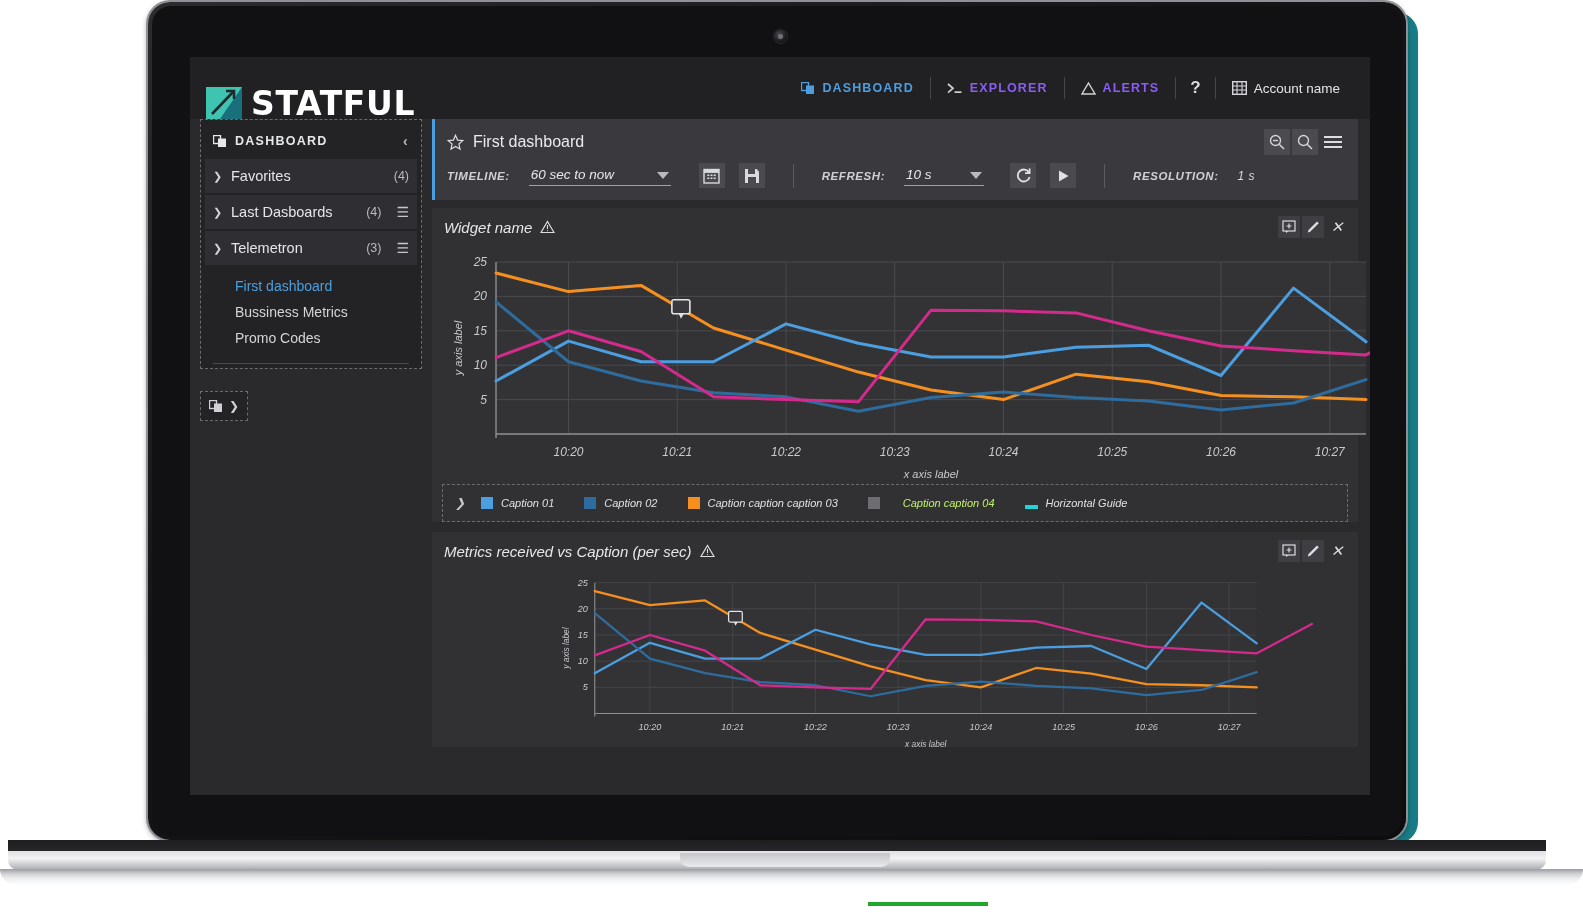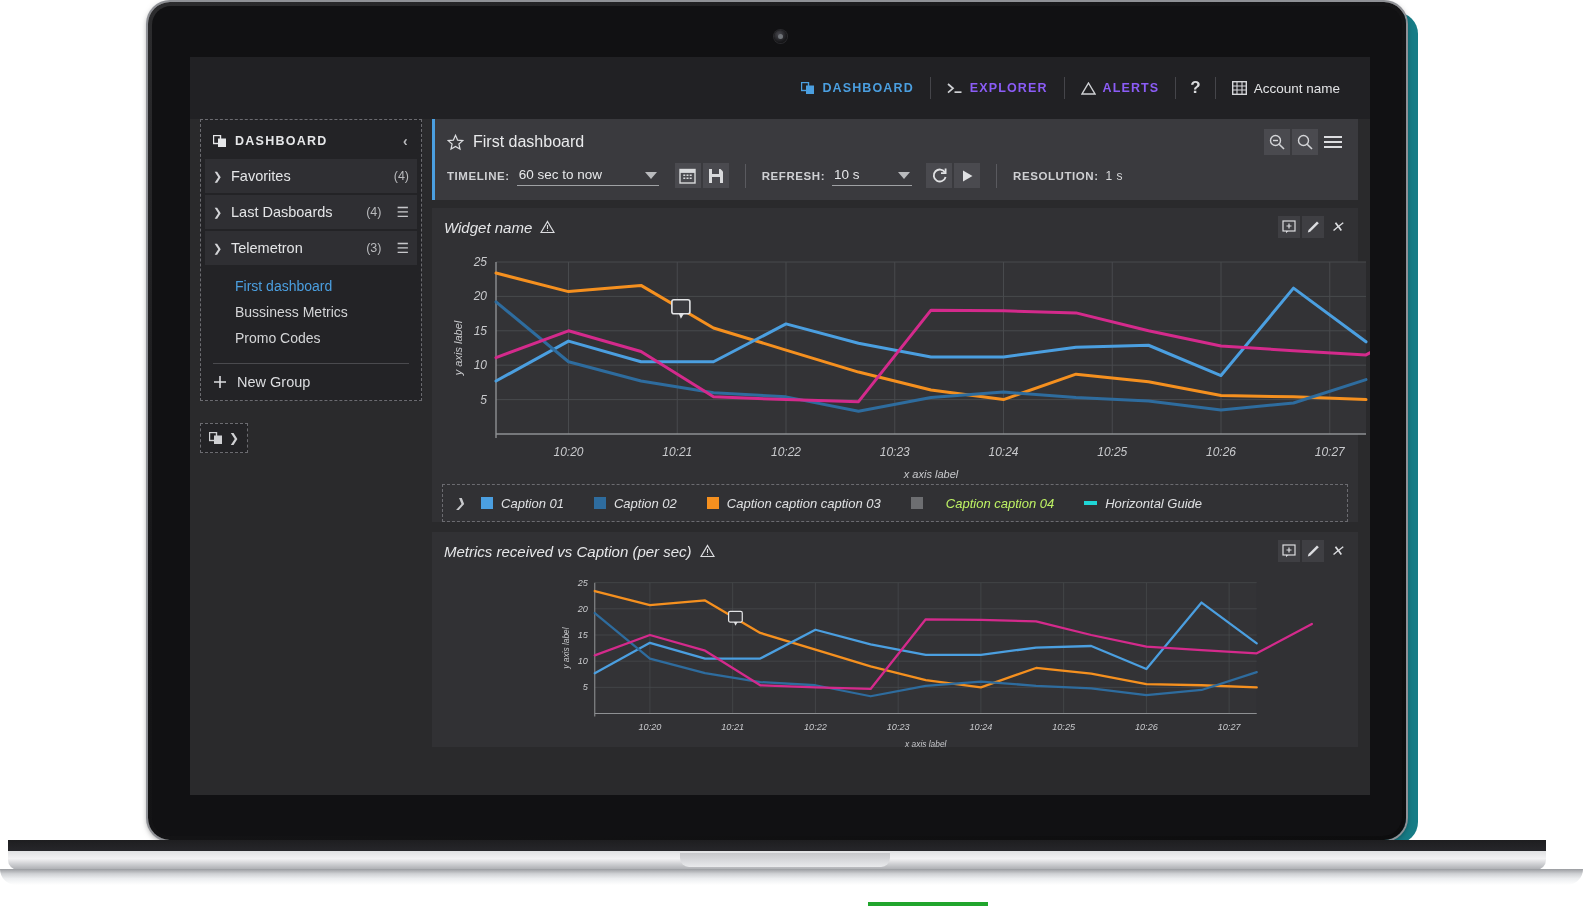--- a/index.html
+++ b/index.html
@@ -155,21 +155,21 @@
   .panel { background:#3a3a3e; border-left:3px solid #4b9fe0; }
   .panel-top { display:flex; align-items:center; padding:10px 12px 4px; }
   .dash-title { color:#e9eaec; font-size:16px; margin-left:9px; }
   .zoomgrp { margin-left:auto; display:flex; align-items:center; gap:2px; }
   .zbtn {
     width:26px; height:26px; background:#4a4a4f;
     display:flex; align-items:center; justify-content:center; cursor:pointer;
   }
   .zbtn.nob { background:transparent; }
 
-  .ctrlrow { display:flex; align-items:center; padding:4px 12px 12px; gap:0; }
+  .ctrlrow { display:flex; align-items:center; padding:4px 12px 12px; gap:12px;font-style:italic; }
   .lbl { color:#cfd0d3; font-size:11.5px; font-weight:bold; letter-spacing:.05em; margin-right:7px; }
   .select {
     position:relative; min-width:138px; border-bottom:1px solid #9fa1a4;
     color:#e7e8ea; font-size:13.5px; padding:2px 22px 3px 2px; cursor:pointer;
   }
   .select .caret {
     position:absolute; right:2px; top:7px;
     border-left:6px solid transparent; border-right:6px solid transparent;
     border-top:7px solid #b9babd;
   }
@@ -189,21 +189,21 @@
     width:22px; height:22px; background:#3f3f43;
     display:flex;align-items:center;justify-content:center; cursor:pointer;
   }
   .wg-ib.x { background:transparent; color:#dcdde0; font-size:15px; }
 
   .chart-area { position:relative; padding: 2px 12px 0 12px; }
   .legend {
     margin: 6px 10px 10px; border:1px dashed #6b6b70;
     display:flex; align-items:center; gap:0; height:38px; padding:0 12px;
   }
-  .lg-item { display:flex; align-items:center; gap:8px; margin-right:30px; color:#dfe0e2; font-size:13px; }
+  .lg-item { display:flex; align-items:flex-end; gap:8px; margin-right:30px; color:#dfe0e2; font-size:11px; }
   .lg-swatch { width:12px; height:12px; }
   .lg-item.off { color:#bef264;gap:23px; }
   .lg-dash { width:13px; height:4px; }
   .lg-chev { color:#c8c9cc; font-size:12px; margin-right:16px; cursor:pointer; }
 
   svg { display:block; }
   .axis-txt { fill:#c9cacd; font-size:12px; font-family:"Liberation Sans",sans-serif; }
   .axis-ttl { fill:#c9cacd; font-size:11px; font-family:"Liberation Sans",sans-serif; }
 </style>
 </head>
@@ -214,20 +214,31 @@
   <div class="teal-shadow"></div>
   <div class="lid"></div>
   <div class="lid-inner"></div>
   <div class="webcam"></div>
   <div class="webcam-dot"></div>
 
   <div class="screen">
 
     <div class="topbar">
 
+      <div class="logo-wrap">
+        <div class="logo-mark">
+          <svg width="36" height="40" viewBox="0 0 36 40">
+            <polygon points="0,4 22,4 36,4 36,36 14,36 0,36" fill="#3ec4b0"></polygon>
+            <polygon points="36,4 36,36 14,36" fill="#1a6f7d"></polygon>
+            <path d="M6 31 L27 9" stroke="#1f2a2e" stroke-width="2.6" fill="none"></path>
+            <path d="M20 8 L28 8 L28 16" stroke="#1f2a2e" stroke-width="2.6" fill="none"></path>
+          </svg>
+        </div>
+        <div class="logo-text">STATFUL</div>
+      </div>
 
       <div class="nav">
         <div class="nav-item active">
           <span>
             <svg width="14" height="13" viewBox="0 0 14 13">
               <rect x="0.5" y="0.5" width="7" height="8" fill="none" stroke="#4b9fe0" stroke-width="1.4"></rect>
               <rect x="5" y="3.5" width="8" height="8.5" fill="#4b9fe0"></rect>
             </svg>
           </span>
           <span>DASHBOARD</span>
@@ -302,28 +313,20 @@
             <span class="burger">☰</span>
           </div>
 
           <div style="padding-top:6px">
             <div class="child sel">First dashboard</div>
             <div class="child">Bussiness Metrics</div>
             <div class="child">Promo Codes</div>
           </div>
 
           <div class="side-div"></div>
-          <div class="newgrp">
-            <span>
-              <svg width="14" height="14" viewBox="0 0 14 14">
-                <path d="M7 1 L7 13 M1 7 L13 7" stroke="#dcdde0" stroke-width="1.6"></path>
-              </svg>
-            </span>
-            <span>New Group</span>
-          </div>
         </div>
 
         <div class="collapse-box">
           <span>
             <svg width="14" height="13" viewBox="0 0 14 13">
               <rect x="0.5" y="0.5" width="7" height="8" fill="none" stroke="#cfd0d3" stroke-width="1.4"></rect>
               <rect x="5" y="3.5" width="8" height="8.5" fill="#cfd0d3"></rect>
             </svg>
           </span>
           <span style="color:#cfd0d3;font-size:12px">❯</span>

